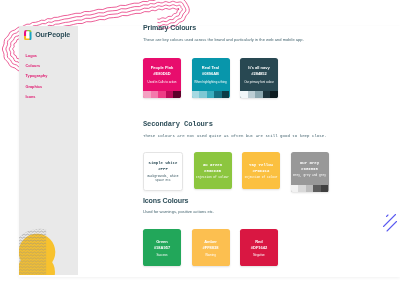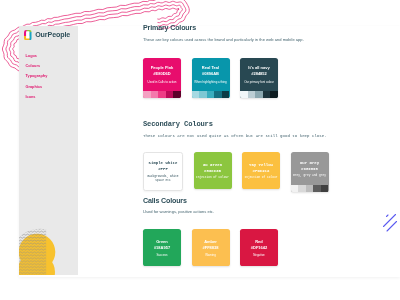--- a/index.html
+++ b/index.html
@@ -218,21 +218,21 @@
               <i style="background: rgb(242, 242, 242);"></i>
               <i style="background: rgb(216, 216, 216);"></i>
               <i style="background: rgb(189, 189, 189);"></i>
               <i style="background: rgb(93, 93, 93);"></i>
               <i style="background: rgb(63, 63, 63);"></i>
             </div>
         </div>
         </div>
     </div>
       <div class="section" data-index="2">
-      <div class="sec-title">Calls Colours</div>
+      <div class="sec-title">Icons Colours</div>
       <div class="sec-sub">Used for warnings, positive actions etc.</div>
       <div class="row">
           <div class="swatch" data-index="0" style="background: rgb(34, 167, 90); color: rgb(255, 255, 255);">
           <div class="sw-body">
             <div class="sw-name">Green</div>
             <div class="sw-hex">#18A957</div>
             <div class="sw-use">Success</div>
           </div>
 
         </div>

